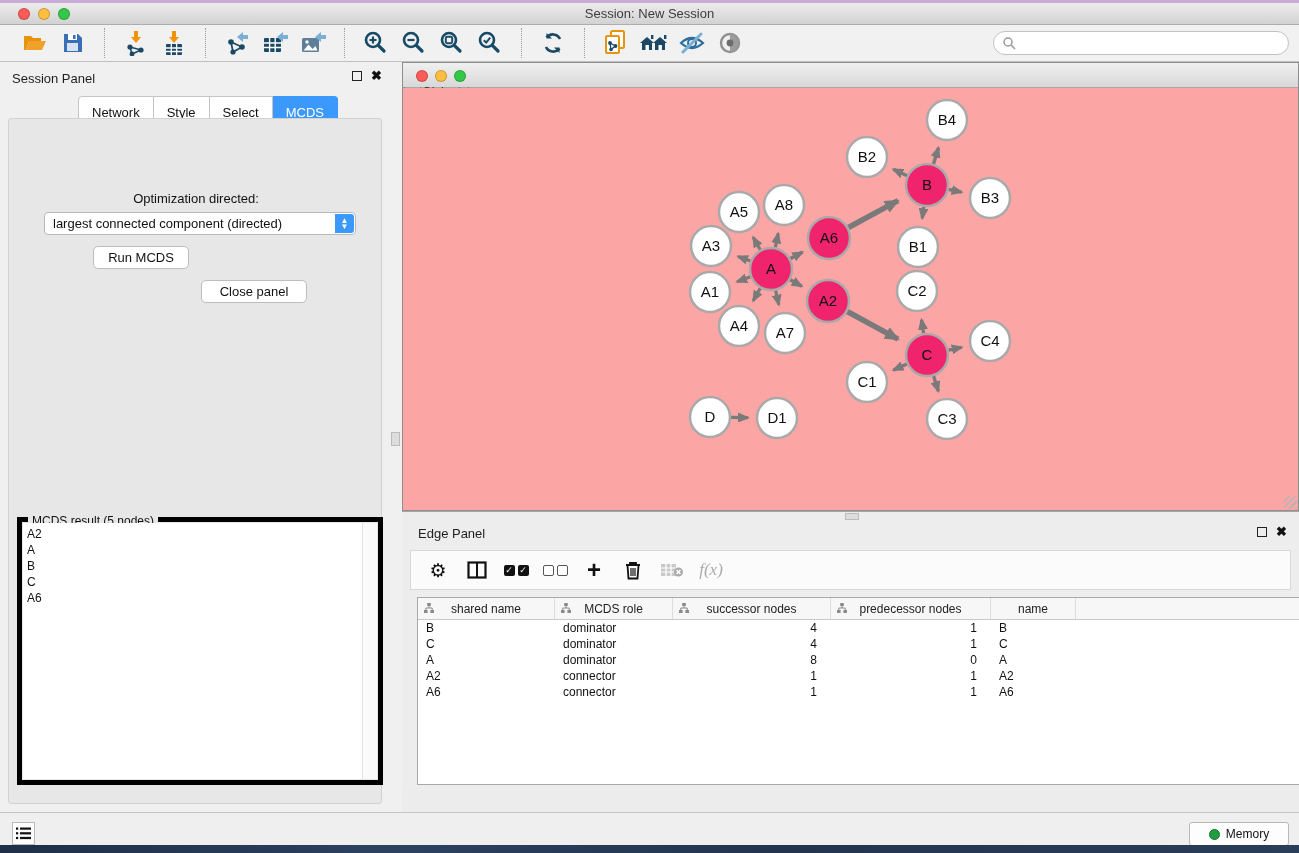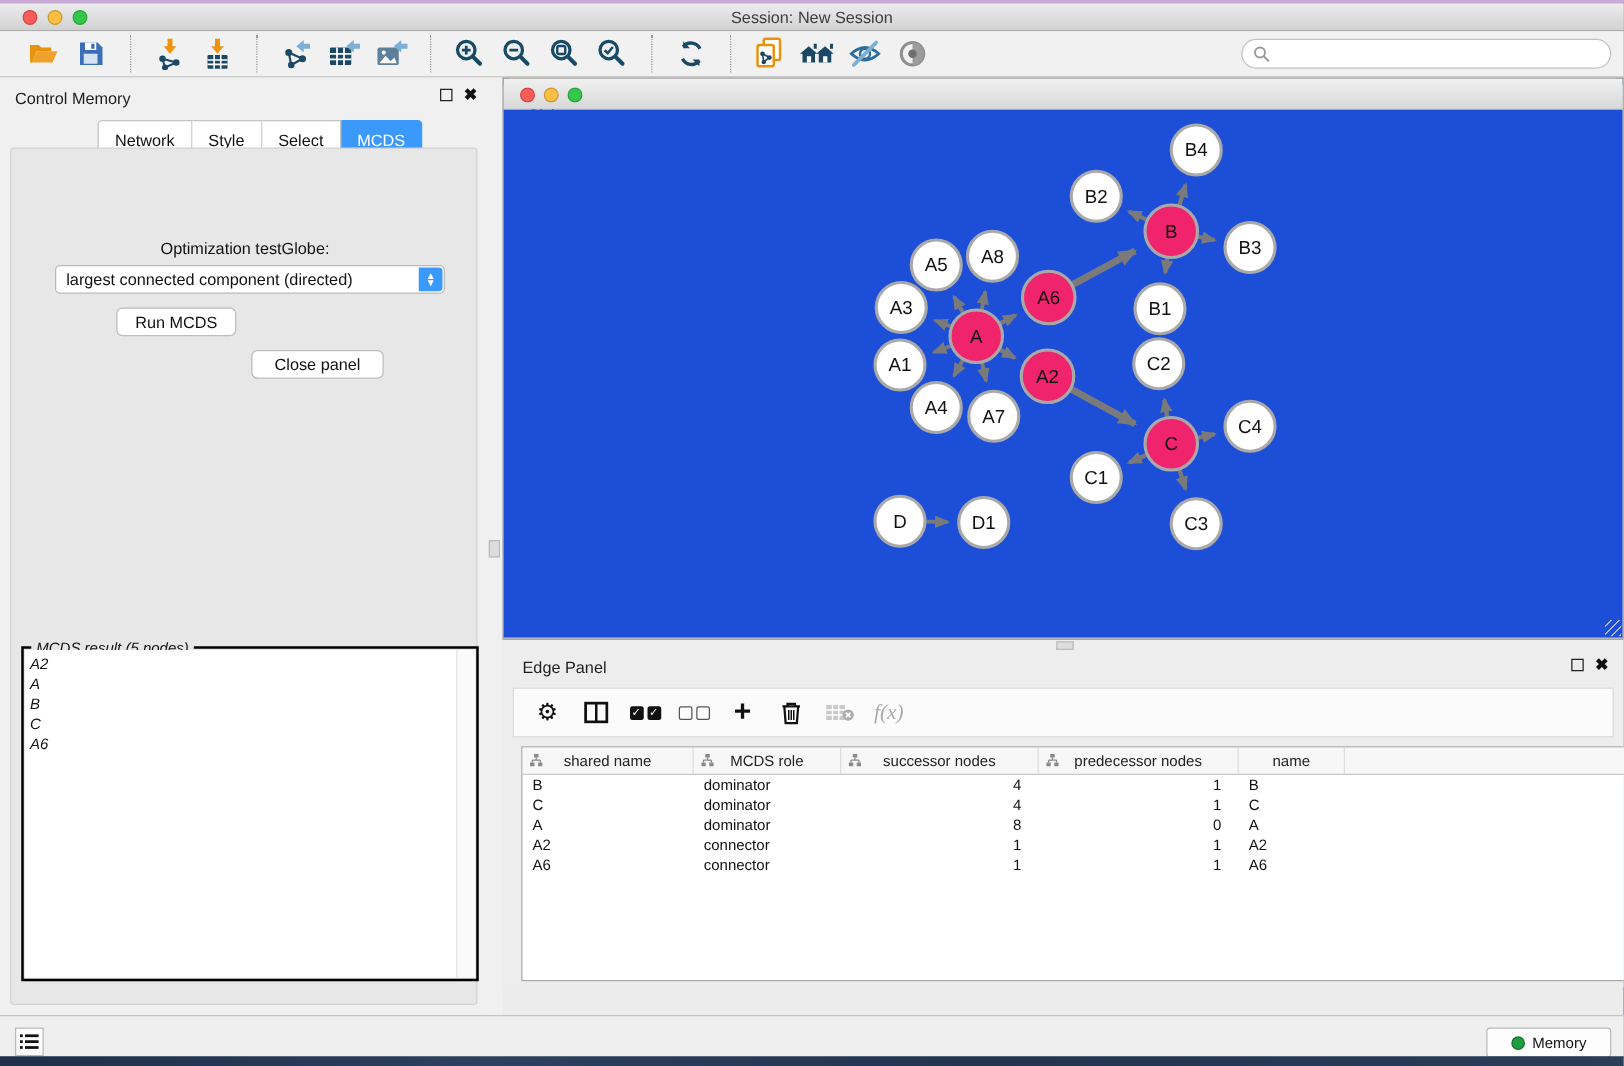--- a/index.html
+++ b/index.html
@@ -48,21 +48,21 @@
     border:1px solid #B9B9B9; border-radius:4px; font-size:13px; color:#111;
     display:flex; align-items:center; padding-left:8px; }
   .criterion .stepper { position:absolute; right:1px; top:1px; bottom:1px; width:19px; background:#3B99FC;
     border-radius:0 3px 3px 0; color:#fff; font-size:8px; display:flex; flex-direction:column;
     align-items:center; justify-content:center; line-height:6px; }
   .cp-btn { position:absolute; top:127px; height:23px; background:#FFF; border:1px solid #BDBDBD;
     border-radius:5px; font-size:13px; color:#111; display:flex; align-items:center; justify-content:center; }
   #run-btn { left:84px; width:96px; }
   #closep-btn { left:192px; width:106px;margin-top:34px; }
 
-  .mcds-box { position:absolute; left:8px; top:398px; width:366px; height:268px; border:2px solid #000000;font-style:italic; }
+  .mcds-box { position:absolute; left:8px; top:398px; width:366px; height:268px; border:5px solid #000000; }
   .mcds-legend { position:absolute; left:6px; top:-8px; background:#E7E7E7; padding:0 4px; font-size:12px; color:#111; }
   .mcds-list { position:absolute; left:1px; top:1px; right:16px; bottom:1px; background:#FFF; list-style:none;
     padding:3px 0 0 4px; font-size:12px; color:#111; }
   .mcds-list li { height:16px; line-height:16px; }
   .mcds-scroll { position:absolute; top:1px; right:1px; width:15px; bottom:1px; background:#FAFAFA; border-left:1px solid #E3E3E3; }
 
   
   .vdivider { position:absolute; left:390px; top:62px; width:12px; height:750px; background:#F0F0F0; }
   .vdivider .handle { position:absolute; left:1px; top:370px; width:9px; height:14px; background:#DDD; border:1px solid #BBB; }
   .hdivider { position:absolute; left:402px; top:511px; width:897px; height:9px; background:#EDEDED; border-top:1px solid #A6A6A6; }
@@ -72,21 +72,21 @@
   .net-frame { position:absolute; left:402px; top:62px; width:897px; height:449px;
     border:1px solid #8E8E8E; background:#FFF; }
   .net-titlebar { position:absolute; left:0; top:0; right:0; height:25px;
     background:linear-gradient(#F0F0F0,#D8D8D8); border-bottom:1px solid #A8A8A8; }
   .net-titlebar .title { position:absolute; left:0; right:0; top:22px; text-align:left; font-size:12px; color:#333; }
   .net-lights { position:absolute; top:7px; left:13px; display:flex; gap:7px; }
   .net-lights .light { width:12px; height:12px; }
   .corner-mark { position:absolute; width:0; height:0; }
   .corner-mark.tl { left:0; top:0; border-top:5px solid #33557F; border-right:5px solid transparent; }
   .corner-mark.tr { right:0; top:0; border-top:5px solid #33557F; border-left:5px solid transparent; }
-  .net-canvas { position:absolute; left:0; top:25px; right:0; bottom:0; background:#1d4ed8; overflow:hidden;padding-left:10px; }
+  .net-canvas { position:absolute; left:0; top:25px; right:0; bottom:0; background:#fca5a5; overflow:hidden; }
   .resize-grip { position:absolute; right:1px; bottom:1px; width:13px; height:13px;
     background:repeating-linear-gradient(135deg, transparent 0 3px, #B5B5B5 3px 4.5px); }
 
   
   .table-panel { position:absolute; left:402px; top:520px; width:897px; height:270px; background:#EDEDED; }
   .tp-toolbar { position:absolute; left:8px; top:30px; width:881px; height:40px; background:#FBFBFB;
     border:1px solid #D8D8D8; display:flex; align-items:center; padding-left:10px; gap:5px; }
   .tp-btn { width:34px; height:32px; display:flex; align-items:center; justify-content:center; }
   .gear-glyph { font-size:19px; color:#111; }
   .plus-glyph { font-size:24px; font-weight:bold; color:#111; line-height:20px; }
@@ -296,33 +296,33 @@
       <div class="search-box">
         <svg width="14" height="14" viewBox="0 0 14 14">
             <circle cx="6" cy="6" r="4" fill="none" stroke="#9A9A9A" stroke-width="1.5"></circle>
             <path d="M9 9 L13 13" stroke="#9A9A9A" stroke-width="1.6"></path>
           </svg>
       </div>
     </div>
   </div>
 
   <div class="ctrl-panel">
-    <div class="panel-head">Control Memory</div>
+    <div class="panel-head">Session Panel</div>
     <div class="panel-icons">
       <div class="float-ic"></div>
       <div class="close-ic">✖</div>
     </div>
     <div class="seg-tabs" id="cp-tabs">
         <div class="seg-tab">Network</div>
         <div class="seg-tab">Style</div>
         <div class="seg-tab">Select</div>
         <div class="seg-tab active">MCDS</div>
       </div>
     <div class="cp-inner">
-      <div class="opt-label">Optimization testGlobe:</div>
+      <div class="opt-label">Optimization directed:</div>
       <div class="criterion">
         <span>largest connected component (directed)</span>
         <span class="stepper">
             <span>▲</span>
             <span>▼</span>
           </span>
       </div>
       <div class="cp-btn" id="run-btn">Run MCDS</div>
       <div class="cp-btn" id="closep-btn">Close panel</div>
       <div class="mcds-box">

